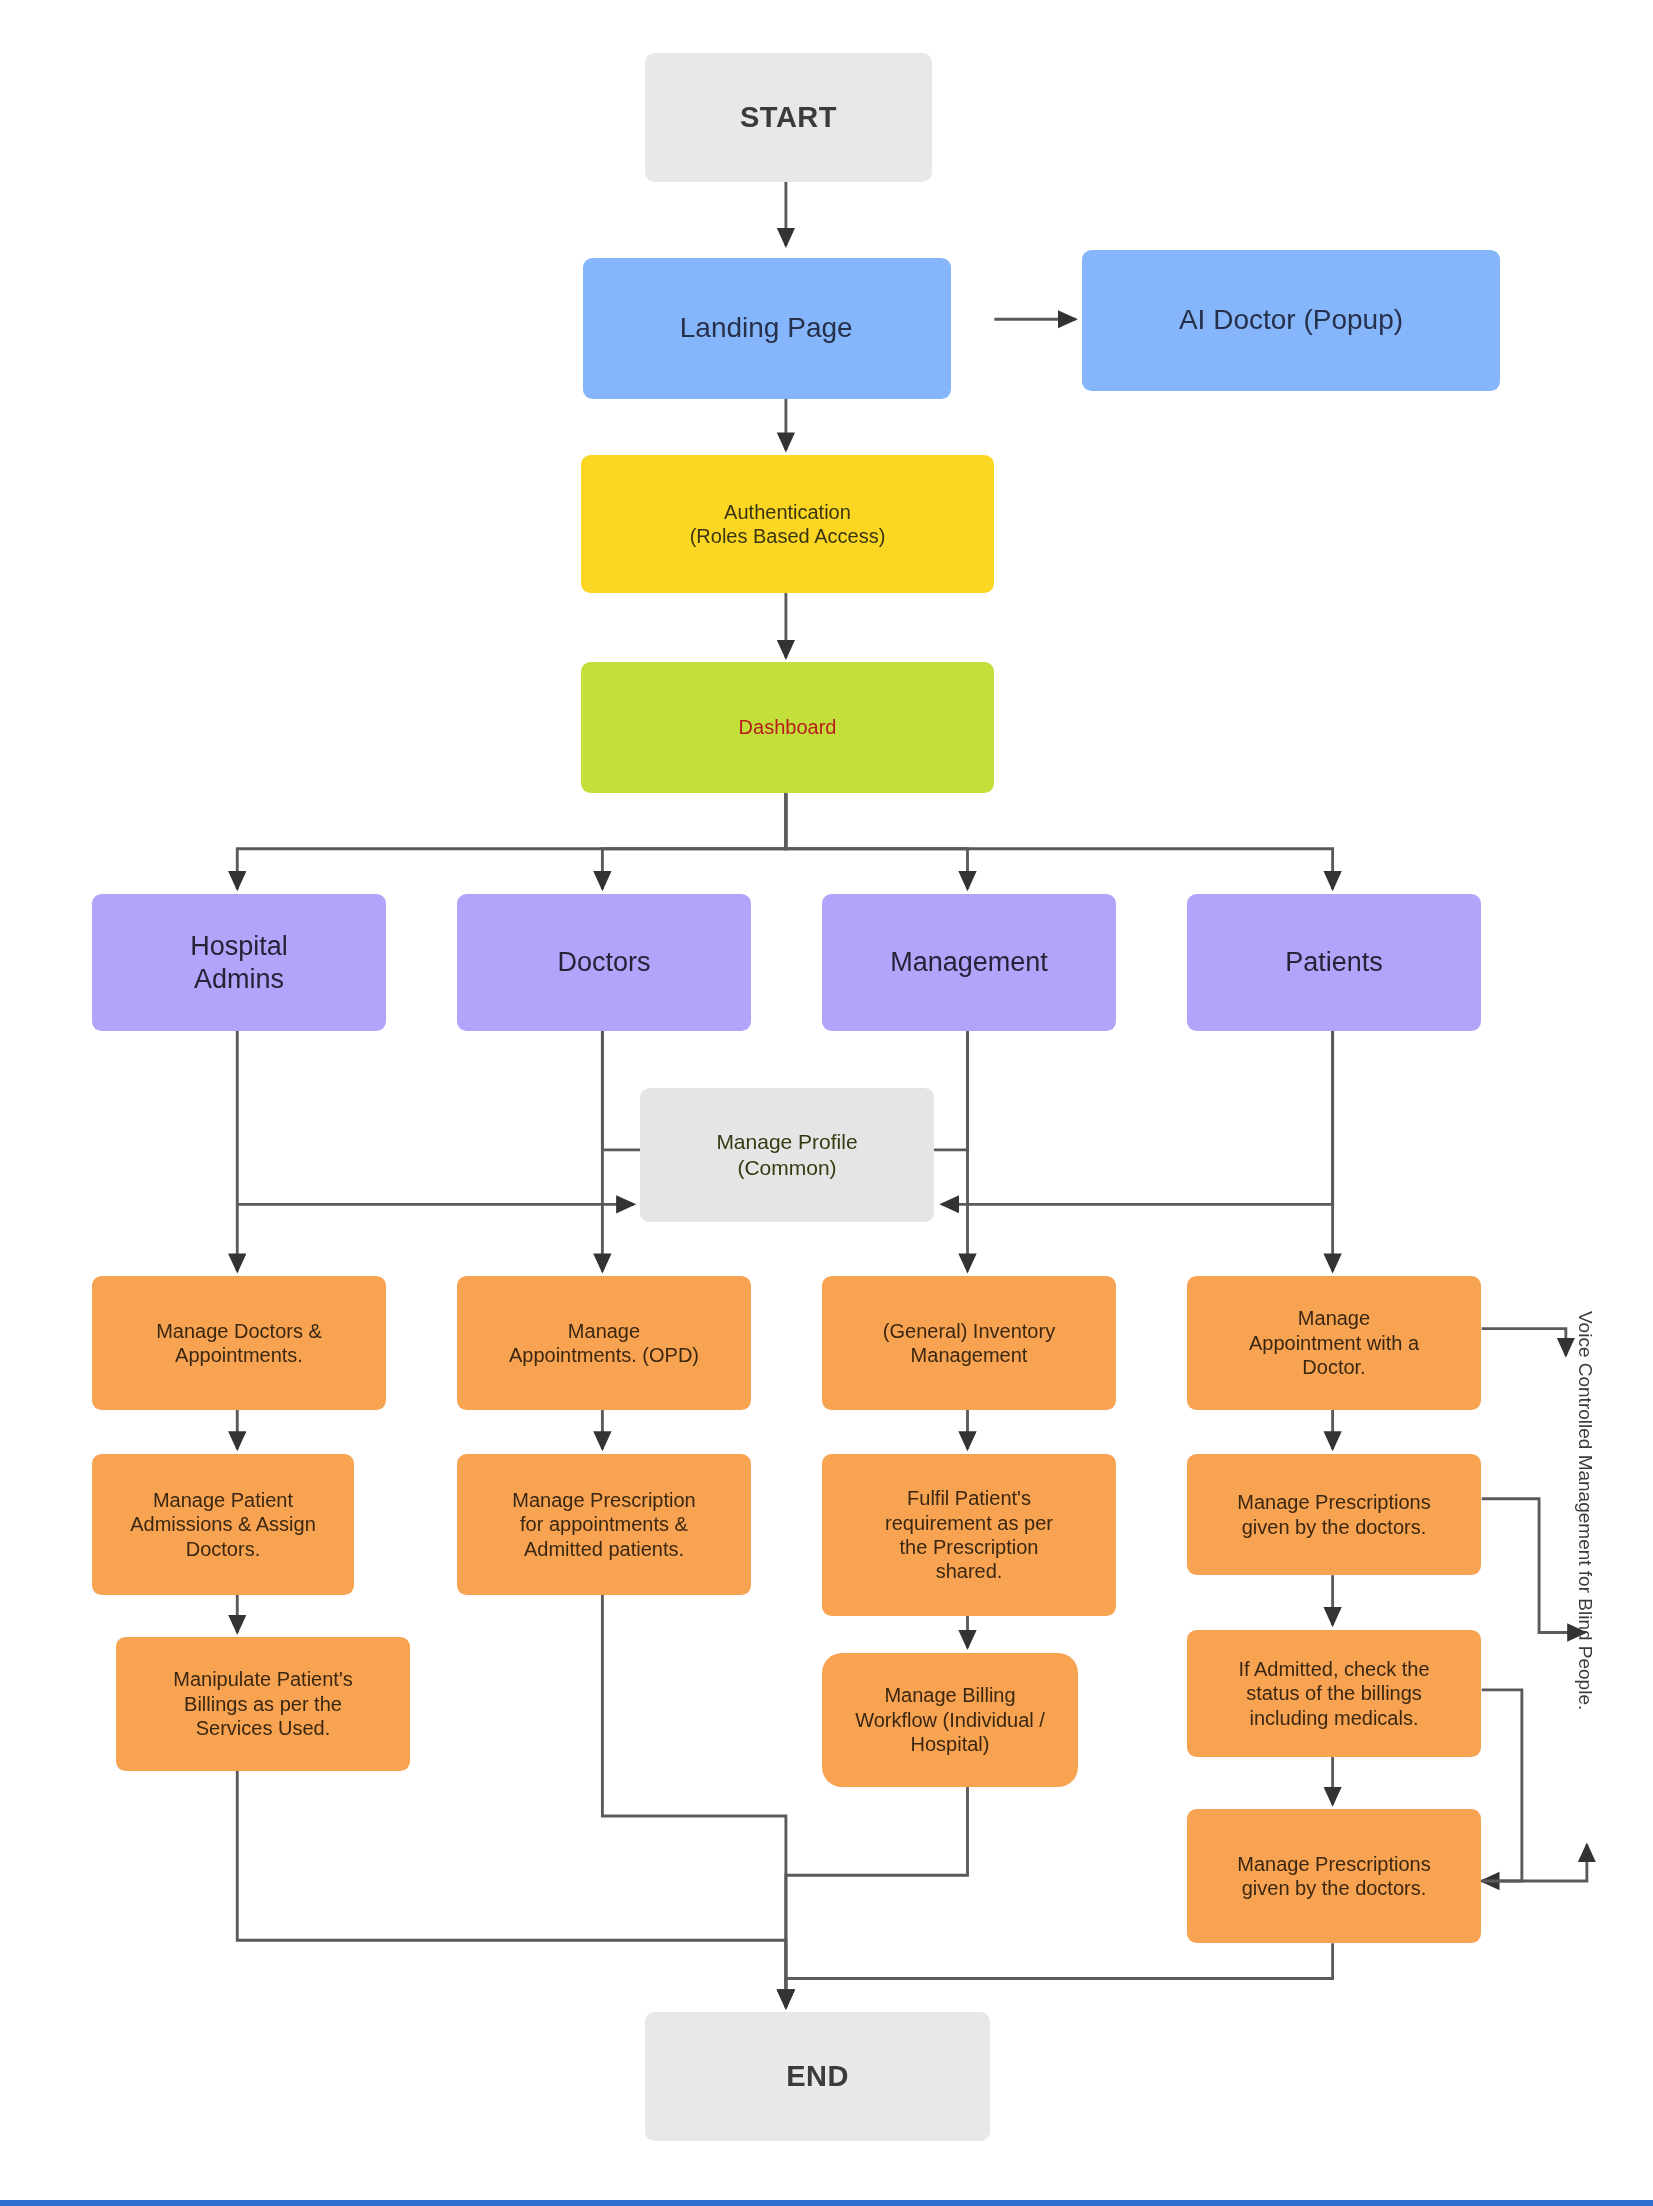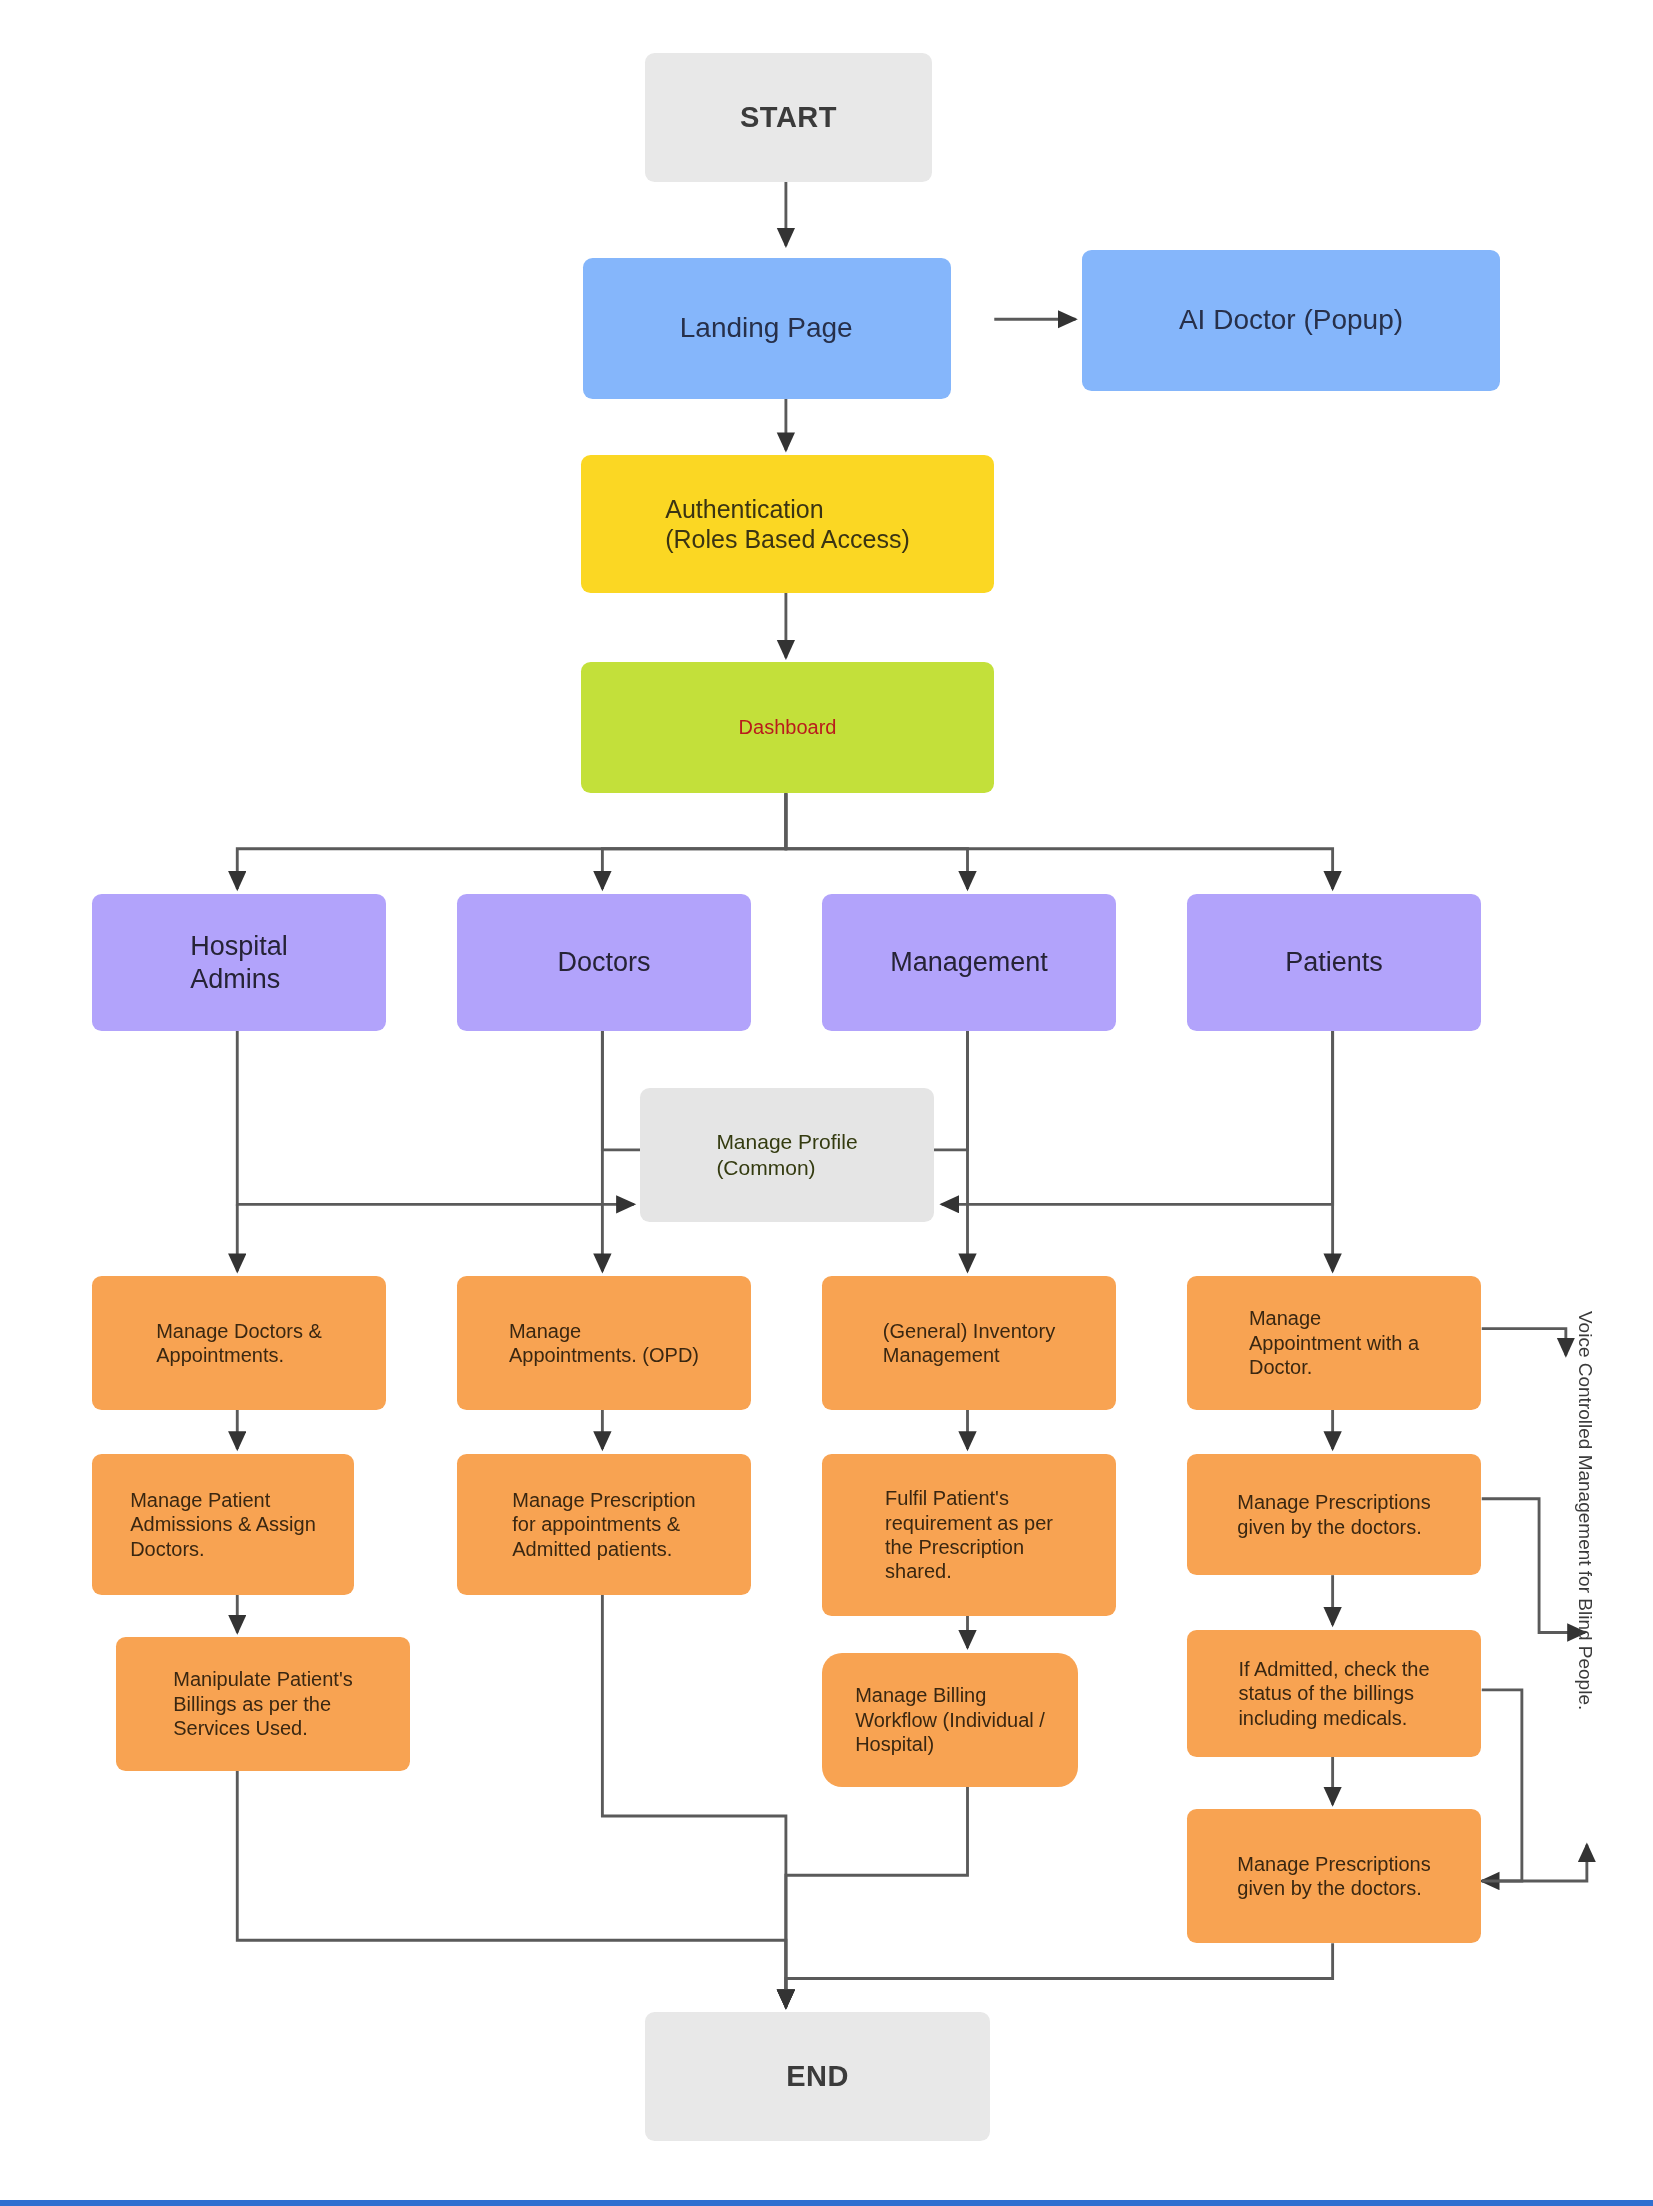--- a/index.html
+++ b/index.html
@@ -24,21 +24,21 @@
     width: 1654px;
     height: 2206px;
     pointer-events: none;
   }
   .node {
     position: absolute;
     box-sizing: border-box;
     display: flex;
     align-items: center;
     justify-content: center;
-    text-align: left;
+    text-align: center;
     border-radius: 9.6px;
     padding: 3.8px 9.6px;
     line-height: 1.22;
     white-space: pre-line;
     color: #2a2a35;
   }
   .n-terminal {
     background: #e8e8e8;
     color: #3b3b3b;
     font-weight: bold;
@@ -46,21 +46,21 @@
     letter-spacing: 0.5px;
   }
   .n-blue {
     background: #85b6fb;
     color: #27304a;
     font-size: 28px;
   }
   .n-yellow {
     background: #fbd723;
     color: #3a3413;
-    font-size: 25px;
+    font-size: 20px;
   }
   .n-green {
     background: #c3e03a;
     color: #b91c1c;
     font-size: 20px;
   }
   .n-green-sm {
     background: #e5e5e5;
     color: #343b10;
     font-size: 21px;

